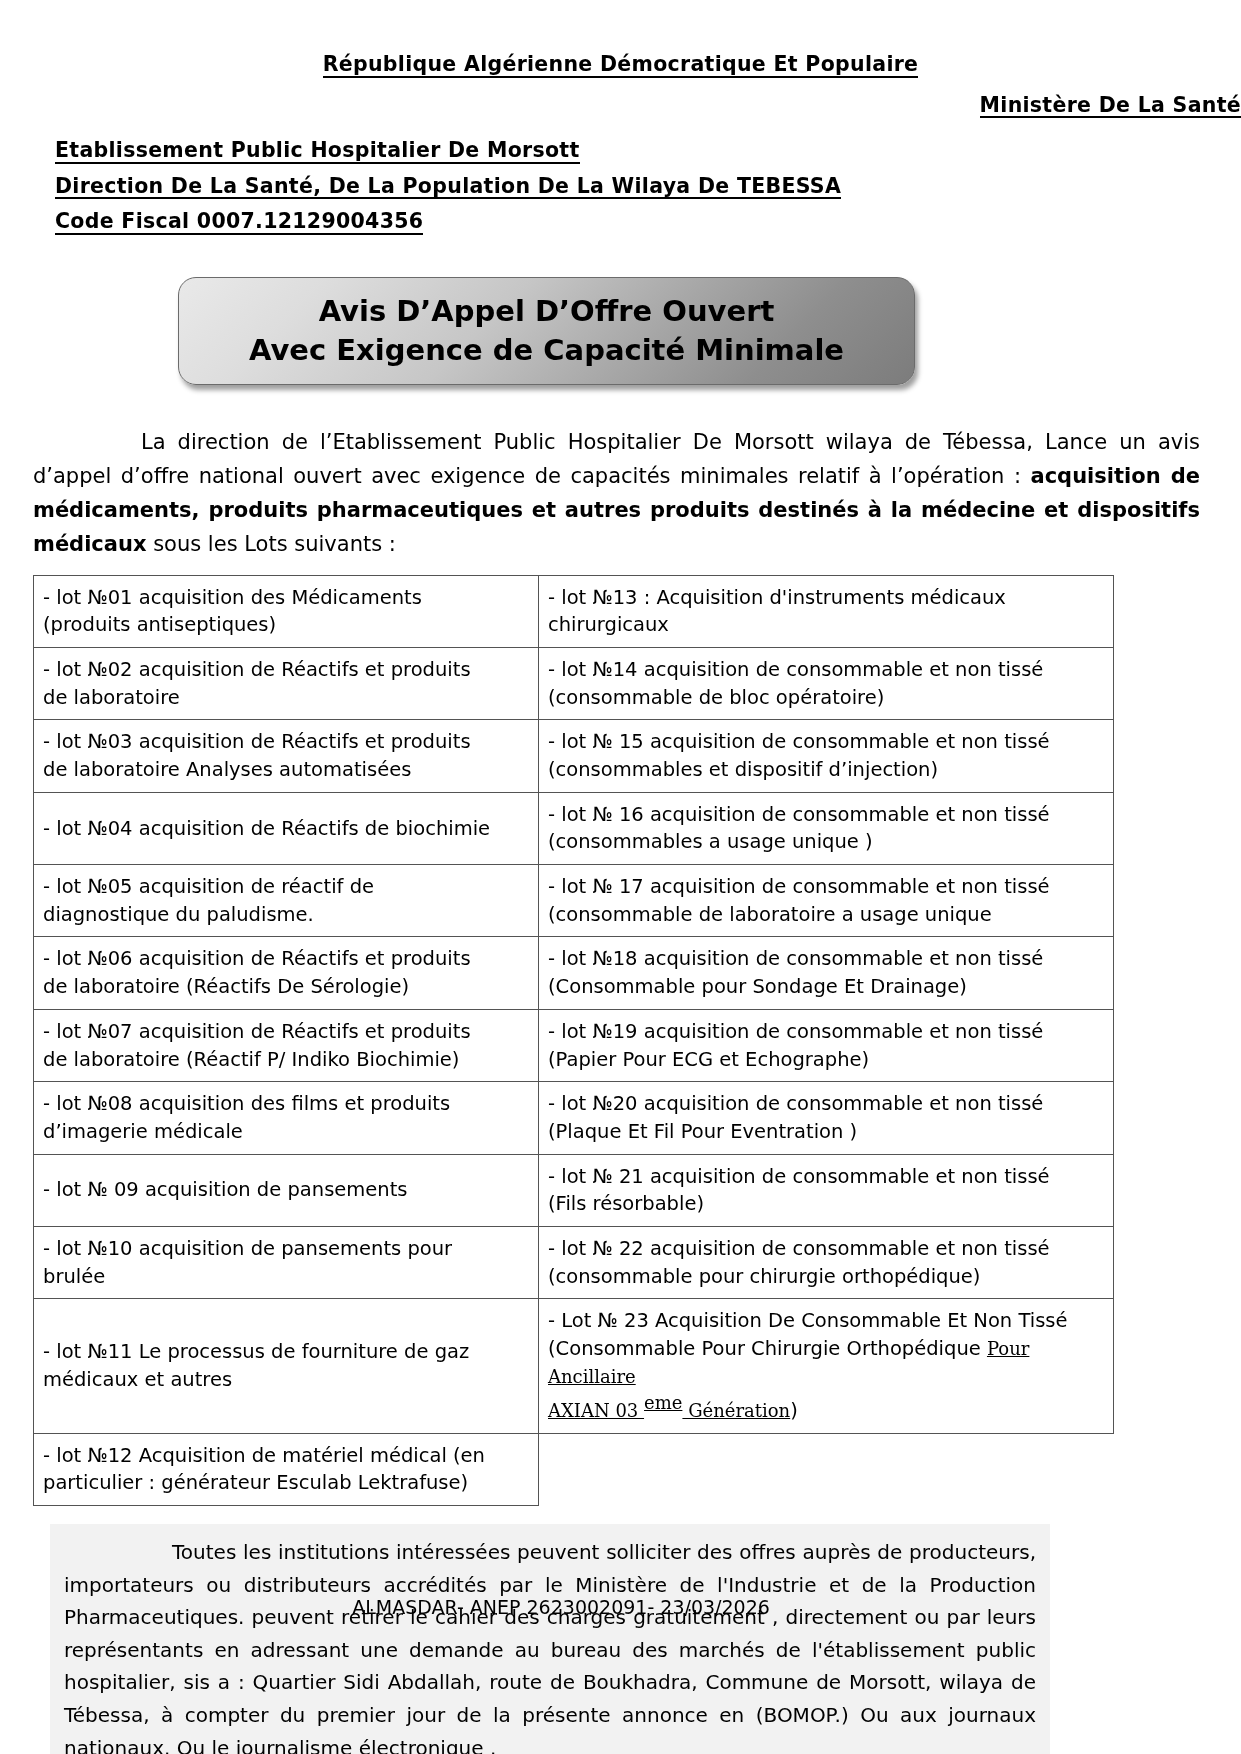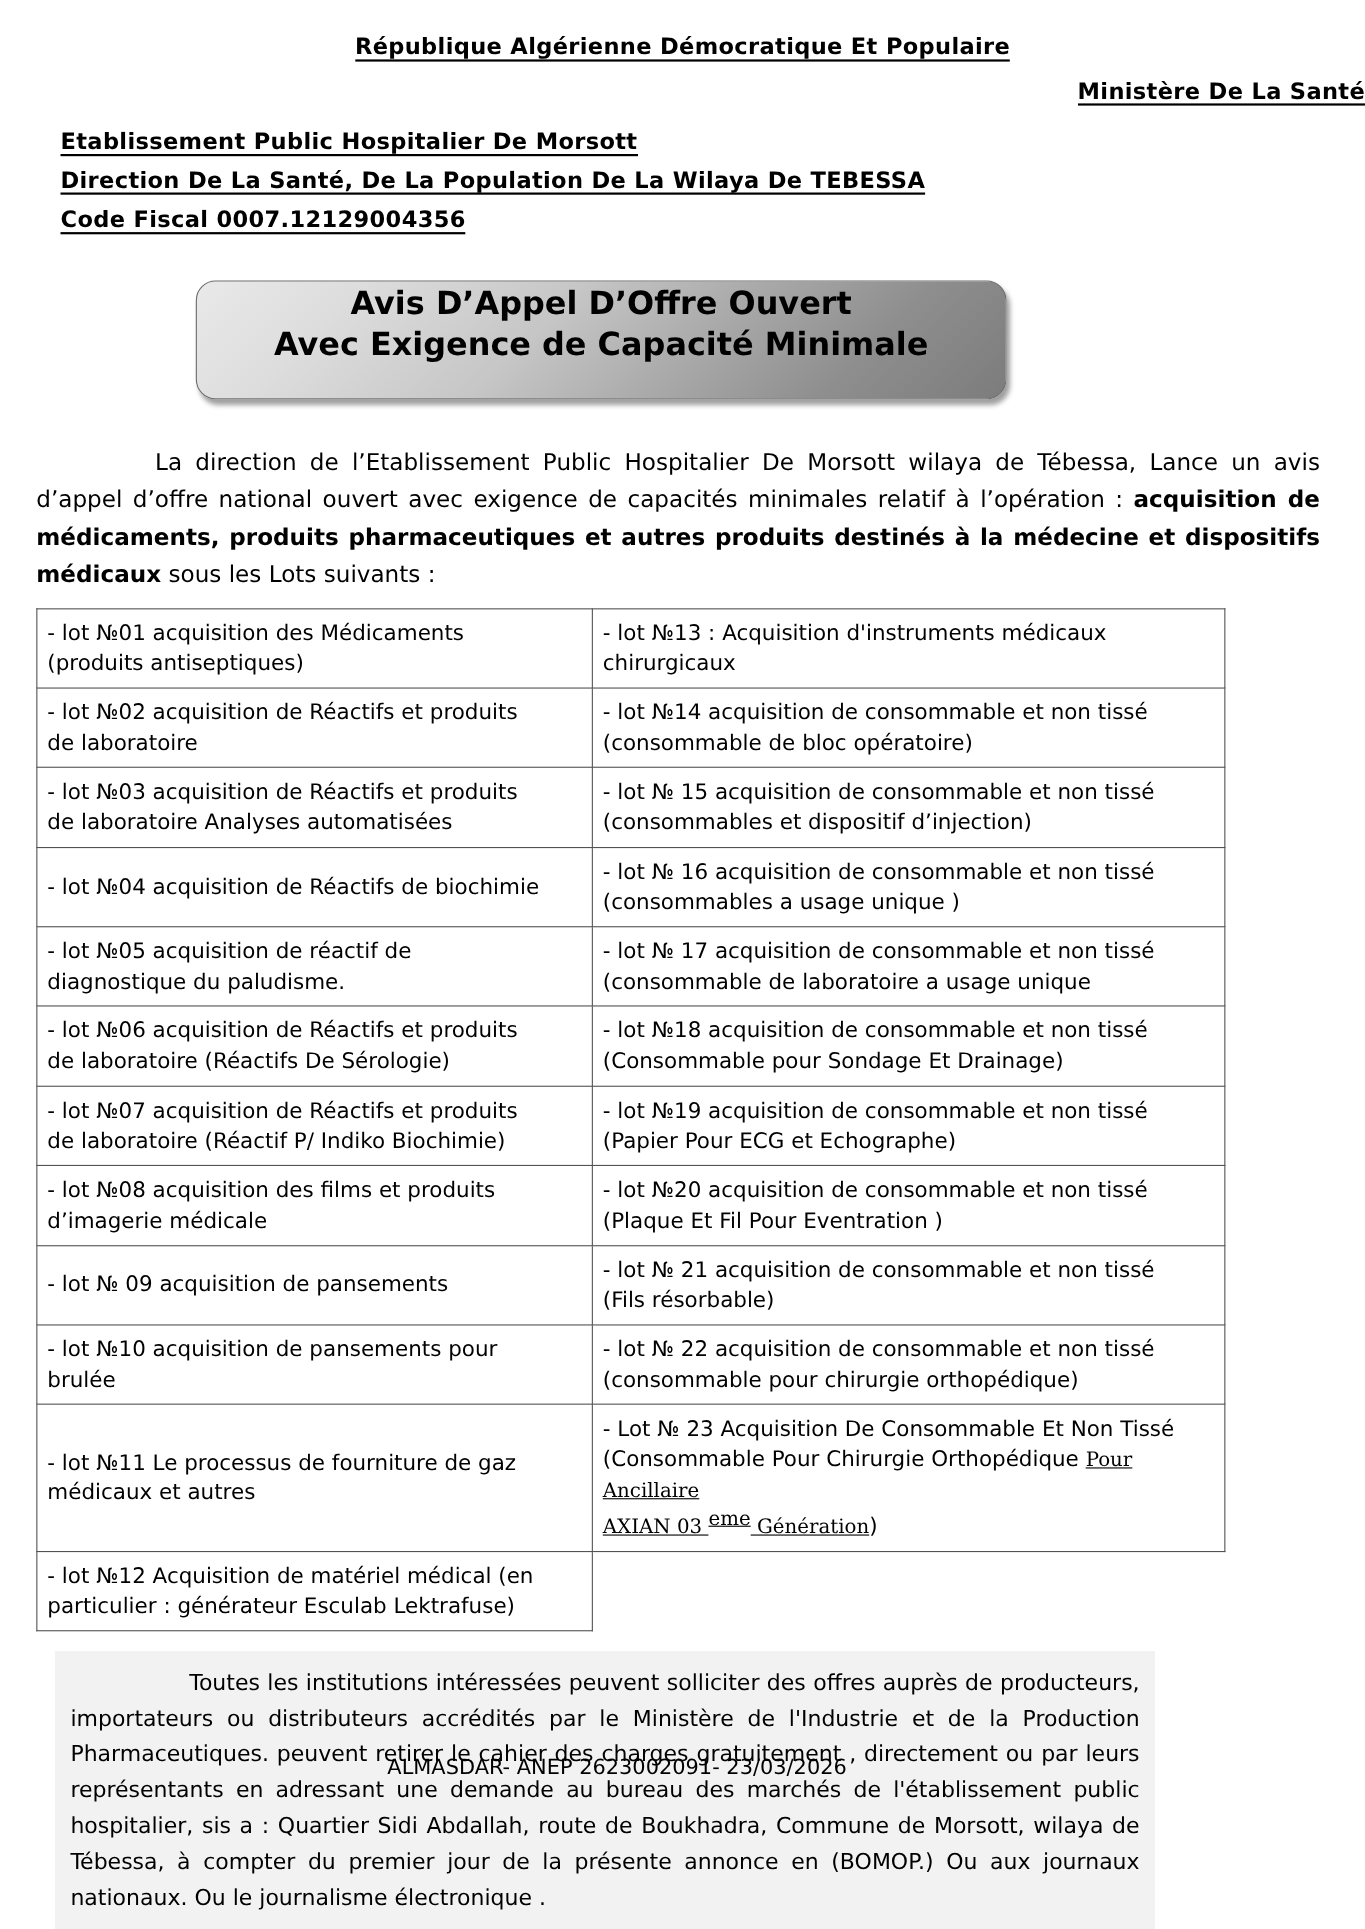--- a/index.html
+++ b/index.html
@@ -20,21 +20,21 @@
     position: absolute;
     left: 0; top: 0;
     width: 1241px;
     height: 1754px;
     padding: 0;
     box-sizing: border-box;
   }
 
   
   .hdr {
-    margin-top: 32px;
+    margin-top: 54px;
     font-family: "DejaVu Sans", sans-serif;
   }
   .hdr-line {
     font-weight: bold;
     font-size: 20.5px;
     letter-spacing: 0.3px;
     line-height: 1.0;
     white-space: nowrap;
   }
   .hdr-line > span {
@@ -66,21 +66,21 @@
                 #e9e9e9 0%,
                 #dddddd 18%,
                 #c6c6c6 42%,
                 #a8a8a8 62%,
                 #8e8e8e 80%,
                 #7c7c7c 100%);
     box-shadow: 3px 5px 5px rgba(0,0,0,0.38);
     display: flex;
     flex-direction: column;
     align-items: center;
-    justify-content: flex-start;
+    justify-content: center;
     box-sizing: border-box;
   }
   .banner-line {
     font-weight: bold;
     font-size: 29px;
     line-height: 1.34;
     color: #000;
     text-align: center;
     white-space: nowrap;
   }

